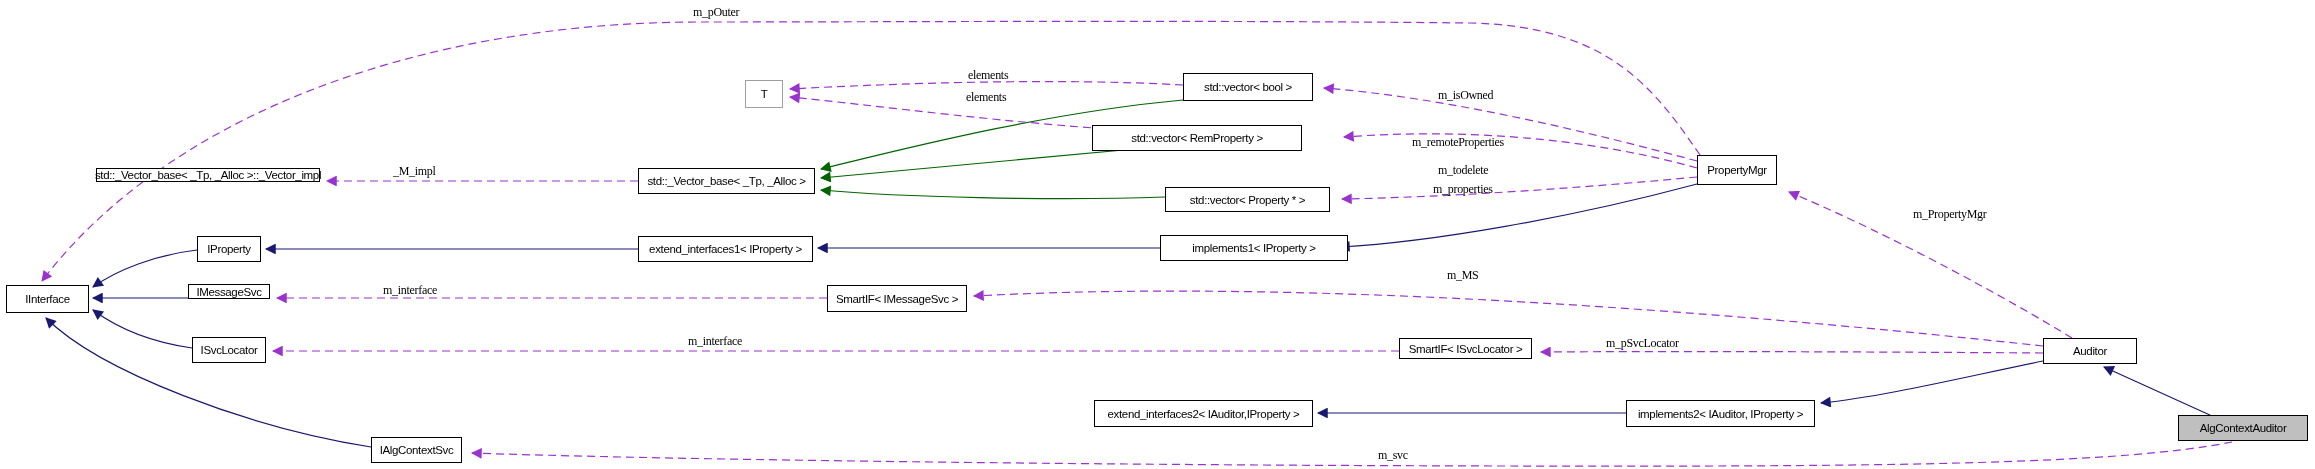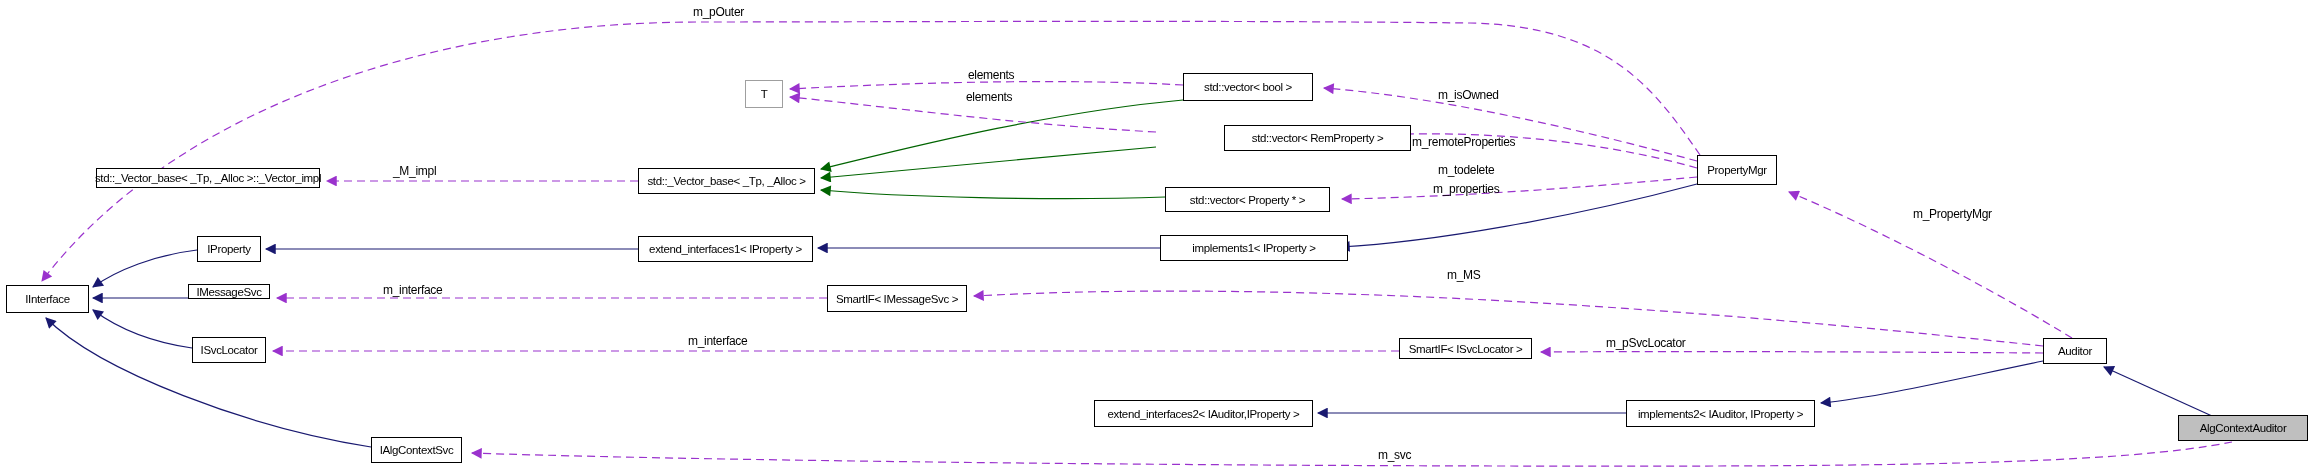--- a/index.html
+++ b/index.html
@@ -12,20 +12,21 @@
     position:absolute;display:flex;align-items:center;justify-content:center;
     background:#ffffff;border:1px solid #000000;box-sizing:border-box;
     font-size:11.5px;letter-spacing:-0.35px;white-space:nowrap;color:#000000;
     cursor:pointer;
   }
   .node.template{border-color:#9f9f9f;cursor:default;}
   .node.focus{background:#bfbfbf;cursor:default;}
   .elabel{
     position:absolute;font-size:12px;letter-spacing:-0.3px;white-space:nowrap;
     color:#000000;
+    font-family:Liberation Serif, serif;
   }
 </style>
 </head>
 <body>
 
 <div id="canvas">
 
   <svg id="edges" width="2315" height="469" viewBox="0 0 2315 469" xmlns="http://www.w3.org/2000/svg" fill="none">
     <defs>
       <marker id="ah-navy" viewBox="0 0 10 10" refX="9" refY="5" markerWidth="12" markerHeight="9" orient="auto">
@@ -69,38 +70,38 @@
       <path d="M 827,298 L 277,298" marker-end="url(#ah-purple)"></path>
       <path d="M 1399,351 L 273,351" marker-end="url(#ah-purple)"></path>
       <path d="M 2043,346 C 1820,322 1350,276 974,296" marker-end="url(#ah-purple)"></path>
       <path d="M 2043,353 C 1900,352 1700,351 1541,352" marker-end="url(#ah-purple)"></path>
       <path d="M 2072,338 C 2010,300 1892,235 1789,192" marker-end="url(#ah-purple)"></path>
       <path d="M 2232,442 C 2120,464 1900,467 1500,466 C 1050,465 645,459 472,453" marker-end="url(#ah-purple)"></path>
     </g>
   </svg>
 
   <div class="node" style="left:6px;top:285px;width:83px;height:28px">IInterface</div>
-  <div class="node" style="left:96px;top:168px;width:224px;height:20px">std::_Vector_base&lt; _Tp, _Alloc &gt;::_Vector_impl</div>
+  <div class="node" style="left:96px;top:168px;width:224px;height:14px">std::_Vector_base&lt; _Tp, _Alloc &gt;::_Vector_impl</div>
   <div class="node" style="left:197px;top:236px;width:64px;height:26px">IProperty</div>
   <div class="node" style="left:188px;top:284px;width:82px;height:15px">IMessageSvc</div>
   <div class="node" style="left:192px;top:337px;width:74px;height:26px">ISvcLocator</div>
   <div class="node" style="left:371px;top:437px;width:91px;height:26px">IAlgContextSvc</div>
   <div class="node template" style="left:745px;top:80px;width:38px;height:28px">T</div>
   <div class="node" style="left:638px;top:168px;width:177px;height:26px">std::_Vector_base&lt; _Tp, _Alloc &gt;</div>
   <div class="node" style="left:638px;top:236px;width:175px;height:26px">extend_interfaces1&lt; IProperty &gt;</div>
   <div class="node" style="left:827px;top:285px;width:140px;height:27px">SmartIF&lt; IMessageSvc &gt;</div>
   <div class="node" style="left:1183px;top:73px;width:130px;height:28px">std::vector&lt; bool &gt;</div>
-  <div class="node" style="left:1224px;top:125px;width:187px;height:26px">std::vector&lt; RemProperty &gt;</div>
+  <div class="node" style="left:1092px;top:125px;width:210px;height:26px">std::vector&lt; RemProperty &gt;</div>
   <div class="node" style="left:1165px;top:187px;width:165px;height:25px">std::vector&lt; Property * &gt;</div>
   <div class="node" style="left:1160px;top:235px;width:188px;height:26px">implements1&lt; IProperty &gt;</div>
   <div class="node" style="left:1399px;top:338px;width:133px;height:21px">SmartIF&lt; ISvcLocator &gt;</div>
   <div class="node" style="left:1094px;top:400px;width:219px;height:27px">extend_interfaces2&lt; IAuditor,IProperty &gt;</div>
   <div class="node" style="left:1626px;top:400px;width:189px;height:27px">implements2&lt; IAuditor, IProperty &gt;</div>
   <div class="node" style="left:1697px;top:155px;width:80px;height:30px">PropertyMgr</div>
-  <div class="node" style="left:2043px;top:338px;width:64px;height:26px">Auditor</div>
+  <div class="node" style="left:2043px;top:338px;width:94px;height:26px">Auditor</div>
   <div class="node focus" style="left:2178px;top:415px;width:130px;height:26px">AlgContextAuditor</div>
 
   <div class="elabel" style="left:693px;top:5px">m_pOuter</div>
   <div class="elabel" style="left:968px;top:68px">elements</div>
   <div class="elabel" style="left:966px;top:90px">elements</div>
   <div class="elabel" style="left:1438px;top:88px">m_isOwned</div>
   <div class="elabel" style="left:1412px;top:135px">m_remoteProperties</div>
   <div class="elabel" style="left:1438px;top:163px">m_todelete</div>
   <div class="elabel" style="left:1433px;top:182px">m_properties</div>
   <div class="elabel" style="left:393px;top:164px">_M_impl</div>

